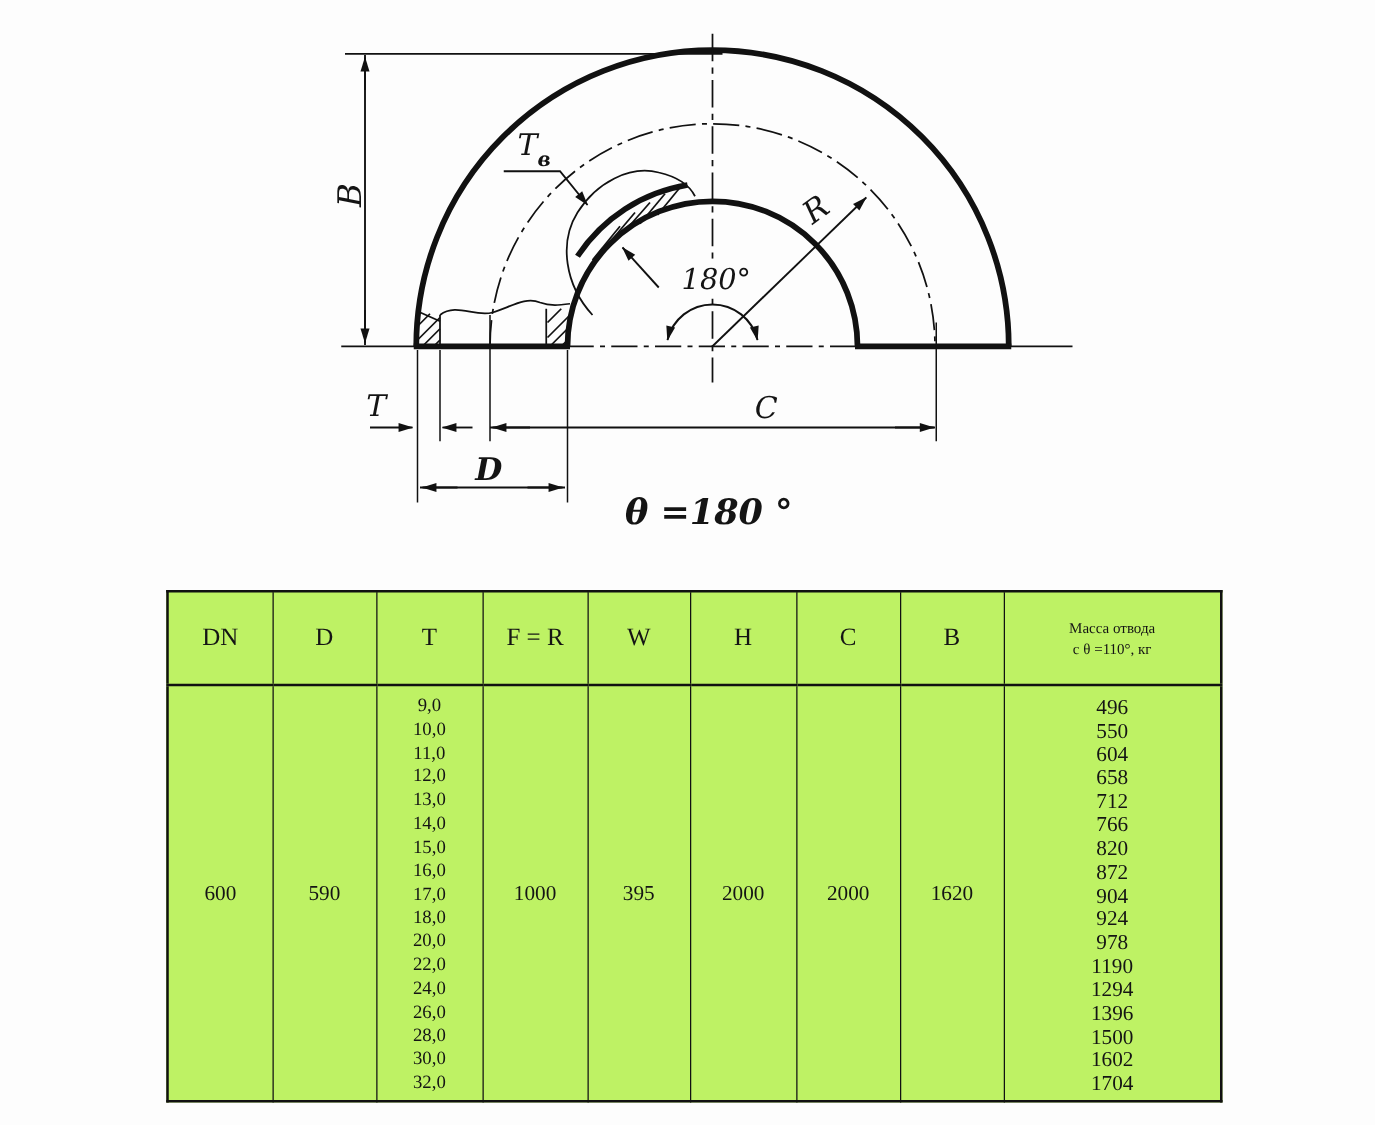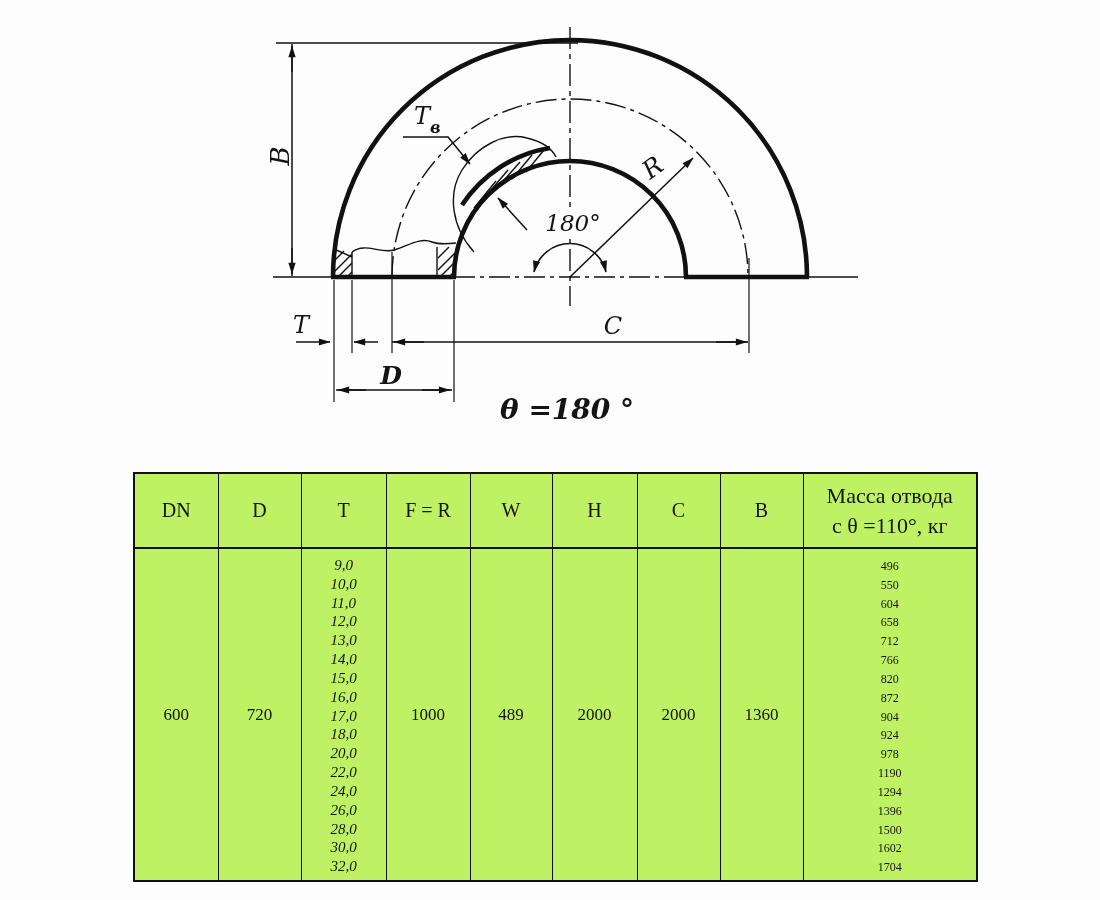--- a/index.html
+++ b/index.html
@@ -7,24 +7,24 @@
           font-family:"Liberation Serif", serif;color:#111;}
   svg text{fill:#141414;}
   .lbl{font-family:"DejaVu Serif", serif;font-style:italic;}
   
   .tbl{position:absolute;left:133px;top:472px;border-collapse:collapse;table-layout:fixed;
        background:#bef264;}
   .tbl th,.tbl td{border:1.5px solid #111;text-align:center;vertical-align:middle;
        font-weight:normal;padding:0;color:#141414;}
   .tbl{border:2.5px solid #111;}
   .tbl thead th{height:73px;font-size:20px;border-bottom:2.5px solid #111;}
-  .tbl thead th.mass-h{font-size:22px;line-height:1.35;margin-top:35px;}
+  .tbl thead th.mass-h{font-size:12px;line-height:1.35;margin-top:35px;}
   .tbl tbody td{height:331px;font-size:17px;}
-  .stack{white-space:pre-line;line-height:18.85px;font-size:15px;padding-top:3px;font-style:italic;}
-  .mass-stack{white-space:pre-line;line-height:18.85px;font-size:12px;padding-top:5px;}
+  .stack{white-space:pre-line;line-height:18.85px;font-size:15px;padding-top:3px;}
+  .mass-stack{white-space:pre-line;line-height:18.85px;font-size:17px;padding-top:5px;}
 </style>
 </head>
 <body>
 
 <div id="canvas">
 
   <svg width="1100" height="462" viewBox="0 0 1100 462" style="position:absolute;left:0;top:0;">
     <defs>
       <marker id="ah" viewBox="0 0 12 8" refX="11" refY="4" markerWidth="13" markerHeight="8.5" orient="auto-start-reverse" markerUnits="userSpaceOnUse">
         <path d="M0.5,0.6 L11.5,4 L0.5,7.4 Z" fill="#111"></path>
@@ -155,45 +155,45 @@
         <th>B</th>
         <th class="mass-h">
           <div>Масса отвода</div>
           <div>с θ =110°, кг</div>
         </th>
       </tr>
     </thead>
     <tbody>
       <tr>
         <td>600</td>
-        <td>720</td>
+        <td>590</td>
         <td>
           <div class="stack">9,0
 10,0
 11,0
 12,0
 13,0
 14,0
 15,0
 16,0
 17,0
 18,0
 20,0
 22,0
 24,0
 26,0
 28,0
 30,0
 32,0</div>
         </td>
         <td>1000</td>
-        <td>489</td>
+        <td>395</td>
         <td>2000</td>
         <td>2000</td>
-        <td>1360</td>
+        <td>1620</td>
         <td>
           <div class="mass-stack">496
 550
 604
 658
 712
 766
 820
 872
 904

